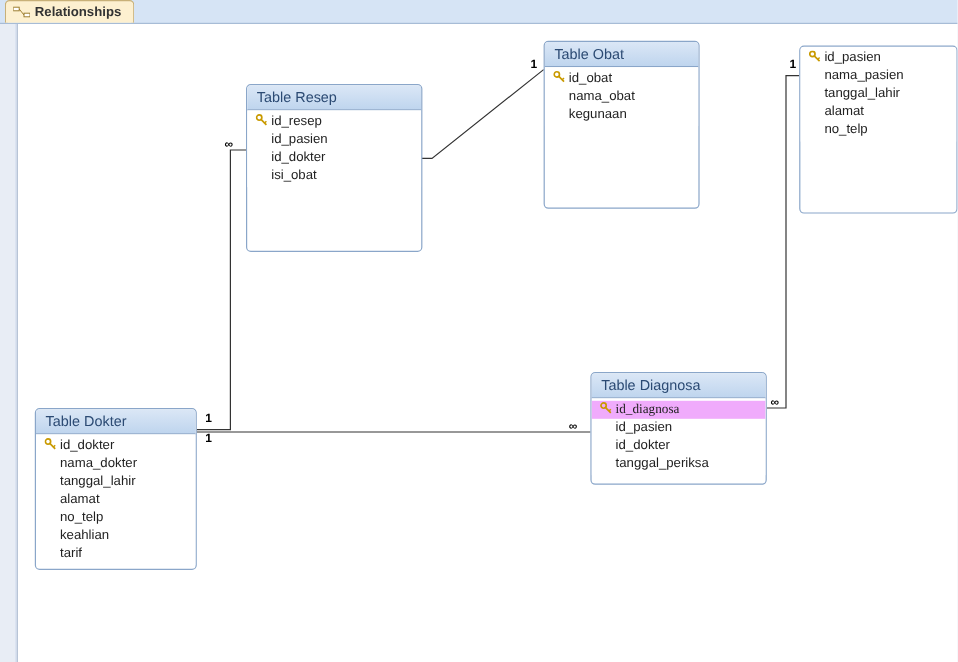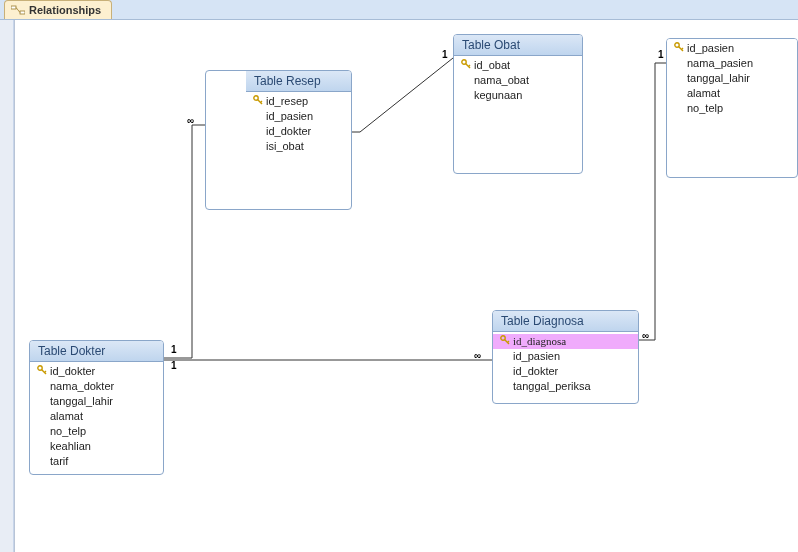--- a/index.html
+++ b/index.html
@@ -178,21 +178,21 @@
           <span class="key-col"></span>
           <span>keahlian</span>
         </div>
       <div class="fld">
           <span class="key-col"></span>
           <span>tarif</span>
         </div>
     </div>
   </div>
 
-  <div class="tbl" style="left:190px; top:50px; width:147px; height:140px;padding-left:40px;">
+  <div class="tbl" style="left:190px; top:50px; width:147px; height:140px;">
     <div class="tbl-title">Table Resep</div>
     <div class="tbl-body">
       <div class="fld">
           <span class="key-col">
             <span class="key-icon"><svg viewBox="0 0 10 10">
                 <circle cx="3" cy="3" r="2.2" fill="none" stroke="#c99a00" stroke-width="1.4"></circle>
                 <line x1="4.5" y1="4.5" x2="9" y2="9" stroke="#c99a00" stroke-width="1.4"></line>
                 <line x1="7.5" y1="7.5" x2="9" y2="6" stroke="#c99a00" stroke-width="1.2"></line>
               </svg></span>
           </span>

